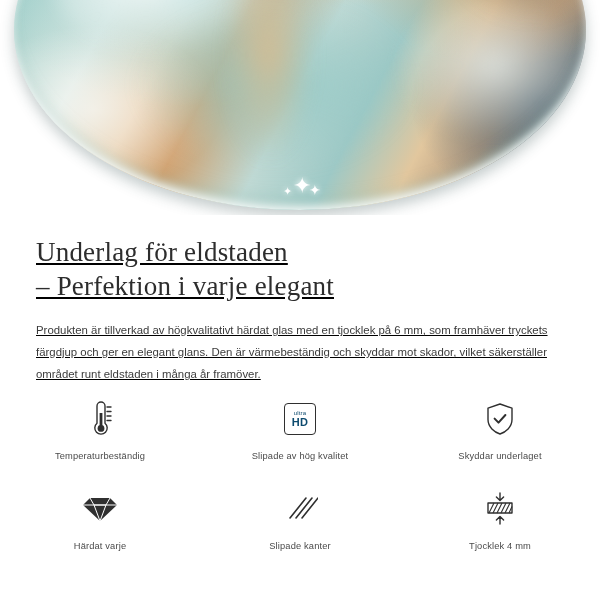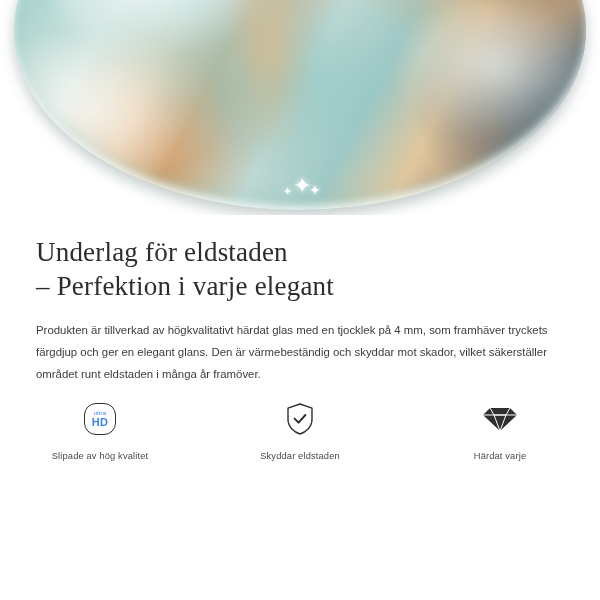--- a/index.html
+++ b/index.html
@@ -85,20 +85,21 @@
   .sp1 { left: 293px; top: 175px; font-size: 22px; }
   .sp2 { left: 309px; top: 183px; font-size: 14px; }
   .sp3 { left: 283px; top: 186px; font-size: 11px; }
 
   
   .content {
     position: absolute;
     left: 0;
     top: 215px;
     width: 600px;
+    text-decoration: underline;
   }
   .headline {
     margin: 0;
     padding: 20px 36px 0 36px;
     font-family: "Liberation Serif", serif;
     font-weight: 400;
     font-size: 27px;
     line-height: 34px;
     color: #2d2d2d;
     letter-spacing: 0.2px;
@@ -142,26 +143,26 @@
     color: #4a4a4a;
     text-align: center;
     letter-spacing: 0.15px;
   }
   svg { display: block; }
   .ico-stroke { stroke: #2f2f2f; fill: none; stroke-width: 1.4; stroke-linecap: round; stroke-linejoin: round; }
   .ico-fill { fill: #2f2f2f; }
   .hd-box {
     width: 30px; height: 30px;
     border: 1.4px solid #2f2f2f;
-    border-radius: 12px;
+    border-radius: 4px;
     display: flex;
     flex-direction: column;
     align-items: center;
     justify-content: center;
-    color: #3b82f6;
+    color: #0c4a6e;
   }
   .hd-box .t1 { font-size: 6px; line-height: 7px; letter-spacing: 0.2px; }
   .hd-box .t2 { font-size: 11px; line-height: 11px; font-weight: 700; letter-spacing: 0.2px; }
 </style>
 </head>
 <body>
 
 <div class="hero">
   <div class="glass-plate">
     <div class="swirl s1"></div>
@@ -175,51 +176,81 @@
   <span class="sparkle sp1">✦</span>
   <span class="sparkle sp2">✦</span>
   <span class="sparkle sp3">✦</span>
 </div>
 
 <div class="content">
   <h1 class="headline">
     <span>Underlag för eldstaden</span>
     <span class="line2">– Perfektion i varje elegant</span>
   </h1>
-  <p class="body-copy">Produkten är tillverkad av högkvalitativt härdat glas med en tjocklek på 4 mm, som framhäver tryckets färgdjup och ger en elegant glans. Den är värmebeständig och skyddar mot skador, vilket säkerställer området runt eldstaden i många år framöver.</p>
+  <p class="body-copy">Produkten är tillverkad av högkvalitativt härdat glas med en tjocklek på 6 mm, som framhäver tryckets färgdjup och ger en elegant glans. Den är värmebeständig och skyddar mot skador, vilket säkerställer området runt eldstaden i många år framöver.</p>
 </div>
 
 <div class="features">
 
+  <div class="feature">
+    <div class="icon-wrap">
+      <svg width="34" height="38" viewBox="0 0 34 38">
+        <path class="ico-stroke" d="M14 6 a4 4 0 0 1 8 0 v17.2 a6.2 6.2 0 1 1 -8 0 Z"></path>
+        <circle class="ico-fill" cx="18" cy="28.4" r="3.4"></circle>
+        <rect class="ico-fill" x="16.6" y="13" width="2.8" height="14"></rect>
+        <path class="ico-stroke" d="M24 7 h4 M24 11.5 h4 M24 16 h4 M24 20.5 h4"></path>
+      </svg>
+    </div>
+    <div class="caption">Temperaturbeständig</div>
+  </div>
 
   <div class="feature">
     <div class="icon-wrap">
       <div class="hd-box">
         <span class="t1">ultra</span>
         <span class="t2">HD</span>
       </div>
     </div>
     <div class="caption">Slipade av hög kvalitet</div>
   </div>
 
   <div class="feature">
     <div class="icon-wrap">
       <svg width="34" height="38" viewBox="0 0 34 38">
         <path class="ico-stroke" d="M17 4 L29 8.2 v11.4 c0 7.6 -6.4 12.4 -12 14.4 -5.6 -2 -12 -6.8 -12 -14.4 V8.2 Z"></path>
         <path class="ico-stroke" style="stroke-width:2" d="M11.6 18.6 l3.9 4 6.9 -7.6"></path>
       </svg>
     </div>
-    <div class="caption">Skyddar eldstaden</div>
+    <div class="caption">Skyddar underlaget</div>
   </div>
 
   <div class="feature">
     <div class="icon-wrap">
       <svg width="38" height="34" viewBox="0 0 38 34">
         <path class="ico-fill" d="M9 6 h20 l7 7 -17 16 -17 -16 Z"></path>
         <path d="M9 6 l4 7 h12 l4 -7 M2 13 h34 M13 13 l6 16 M25 13 l-6 16" stroke="#ffffff" stroke-width="1" fill="none"></path>
       </svg>
     </div>
     <div class="caption">Härdat varje</div>
   </div>
 
-
+  <div class="feature">
+    <div class="icon-wrap">
+      <svg width="36" height="34" viewBox="0 0 36 34">
+        <path class="ico-stroke" style="stroke-width:1.6" d="M8 26 L24 6 M14 26 L30 6 M20 26 L36 6"></path>
+      </svg>
+    </div>
+    <div class="caption">Slipade kanter</div>
+  </div>
+
+  <div class="feature">
+    <div class="icon-wrap">
+      <svg width="38" height="36" viewBox="0 0 38 36">
+        <path class="ico-stroke" d="M19 2 v7 M15.4 6 l3.6 3.6 3.6 -3.6"></path>
+        <rect class="ico-stroke" x="7" y="12" width="24" height="10"></rect>
+        <path d="M8 22 L13 12 M12 22 L17 12 M16 22 L21 12 M20 22 L25 12 M24 22 L29 12 M28 22 L31 15.5" stroke="#2f2f2f" stroke-width="1.1" fill="none"></path>
+        <path class="ico-stroke" d="M19 33 v-7 M15.4 29 l3.6 -3.6 3.6 3.6"></path>
+      </svg>
+    </div>
+    <div class="caption">Tjocklek 4 mm</div>
+  </div>
 
 </div>
 
 </body></html>

